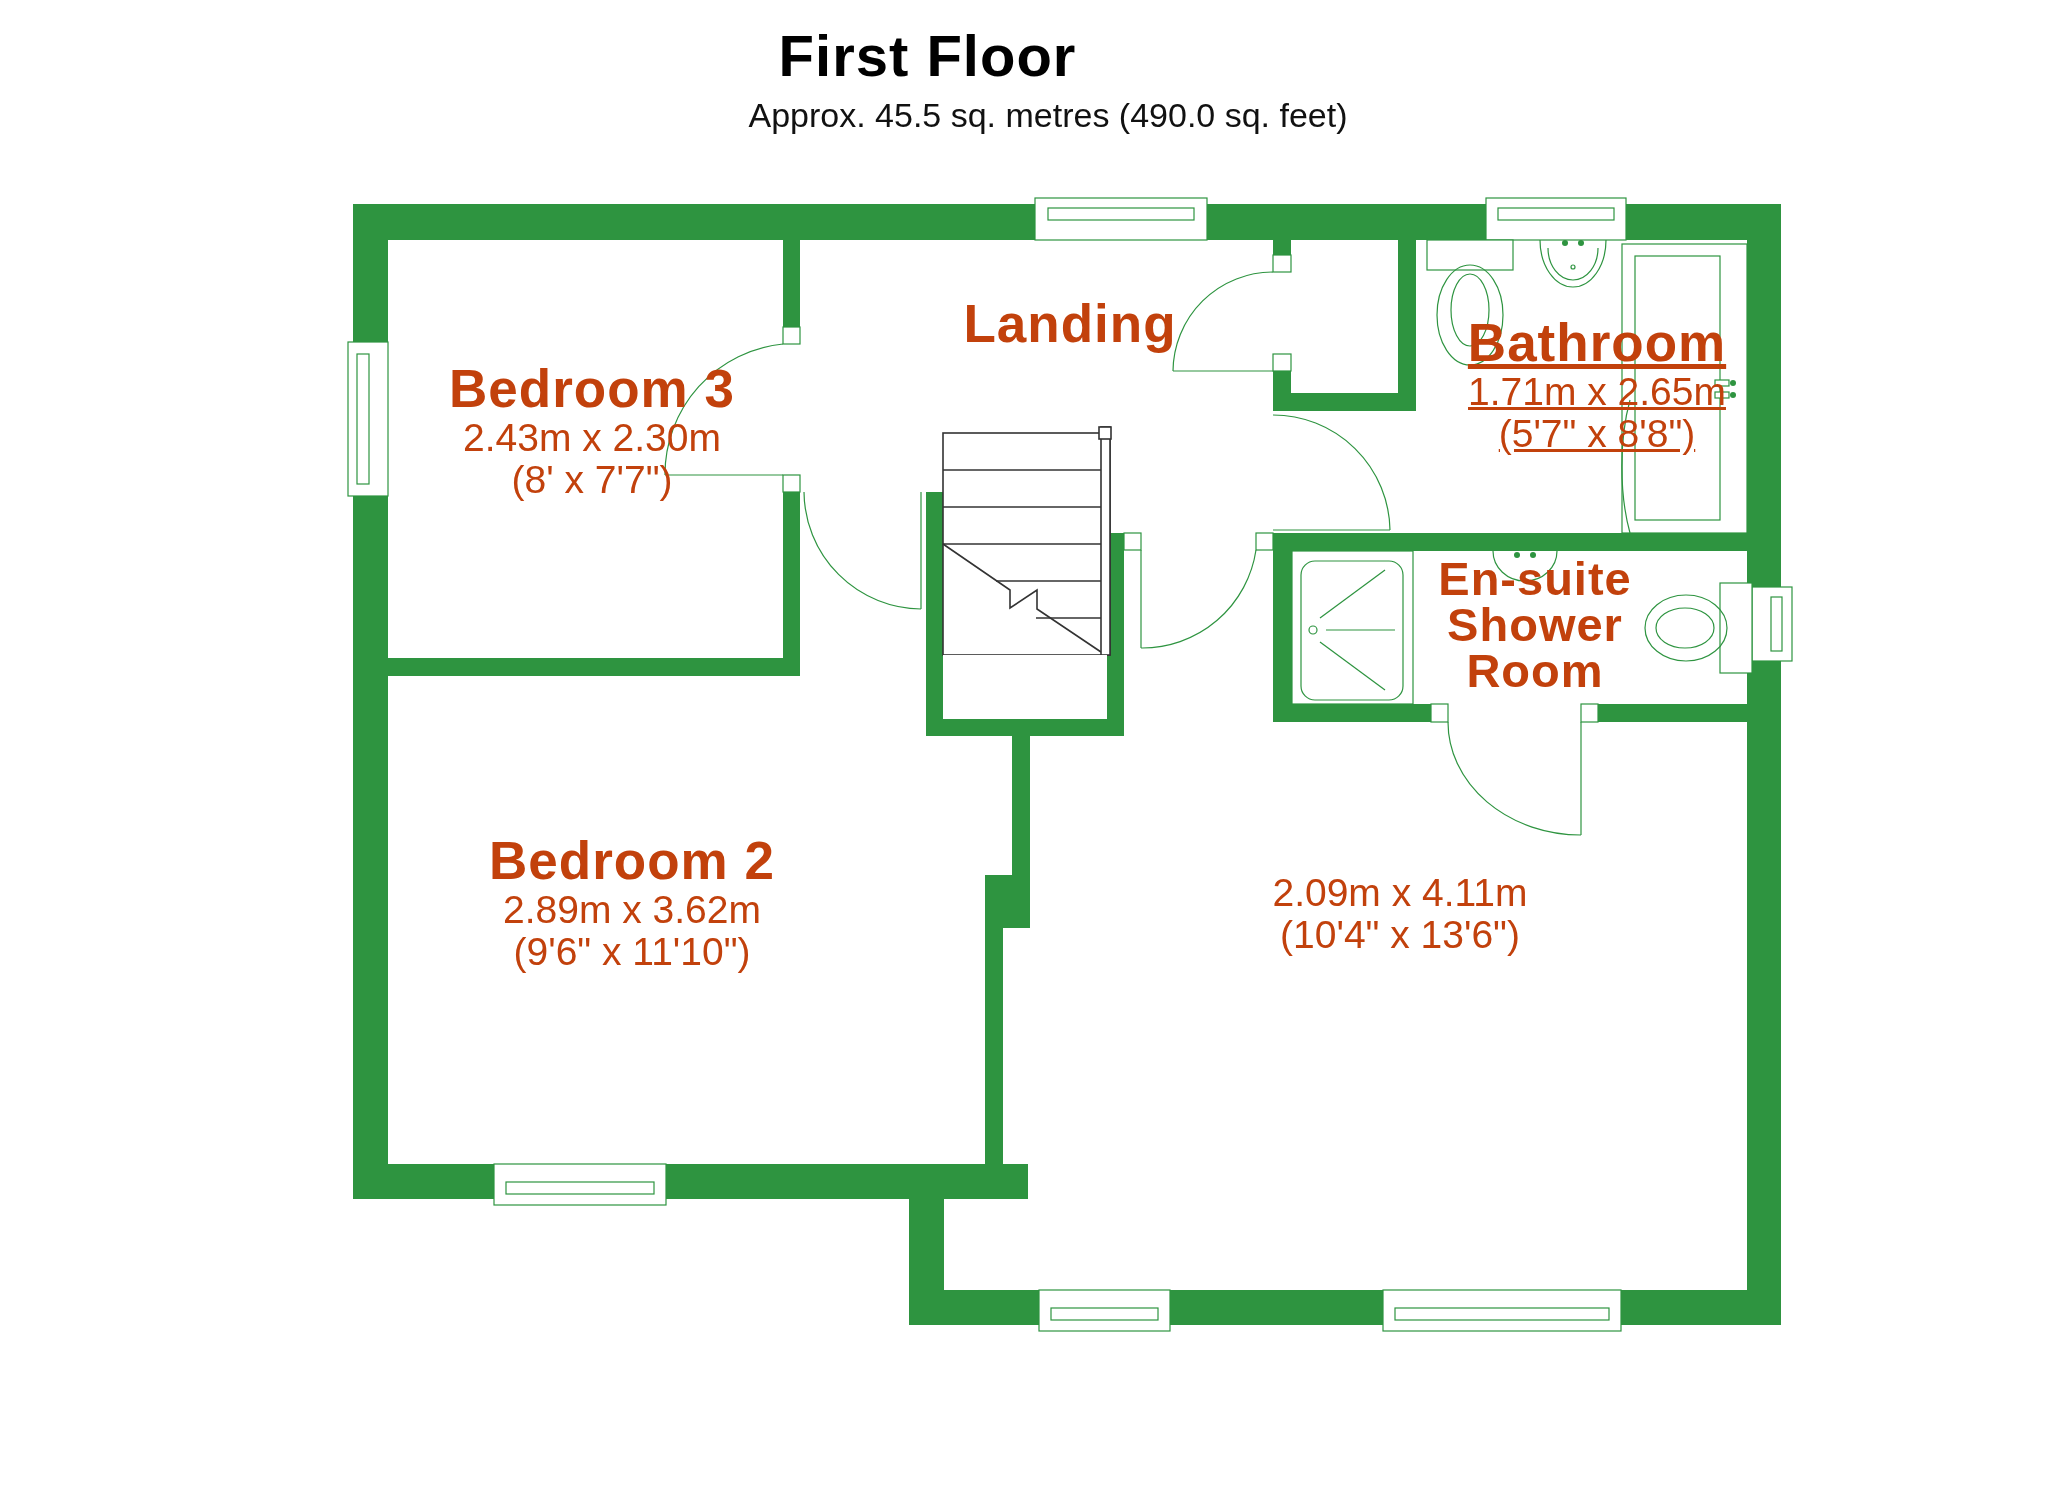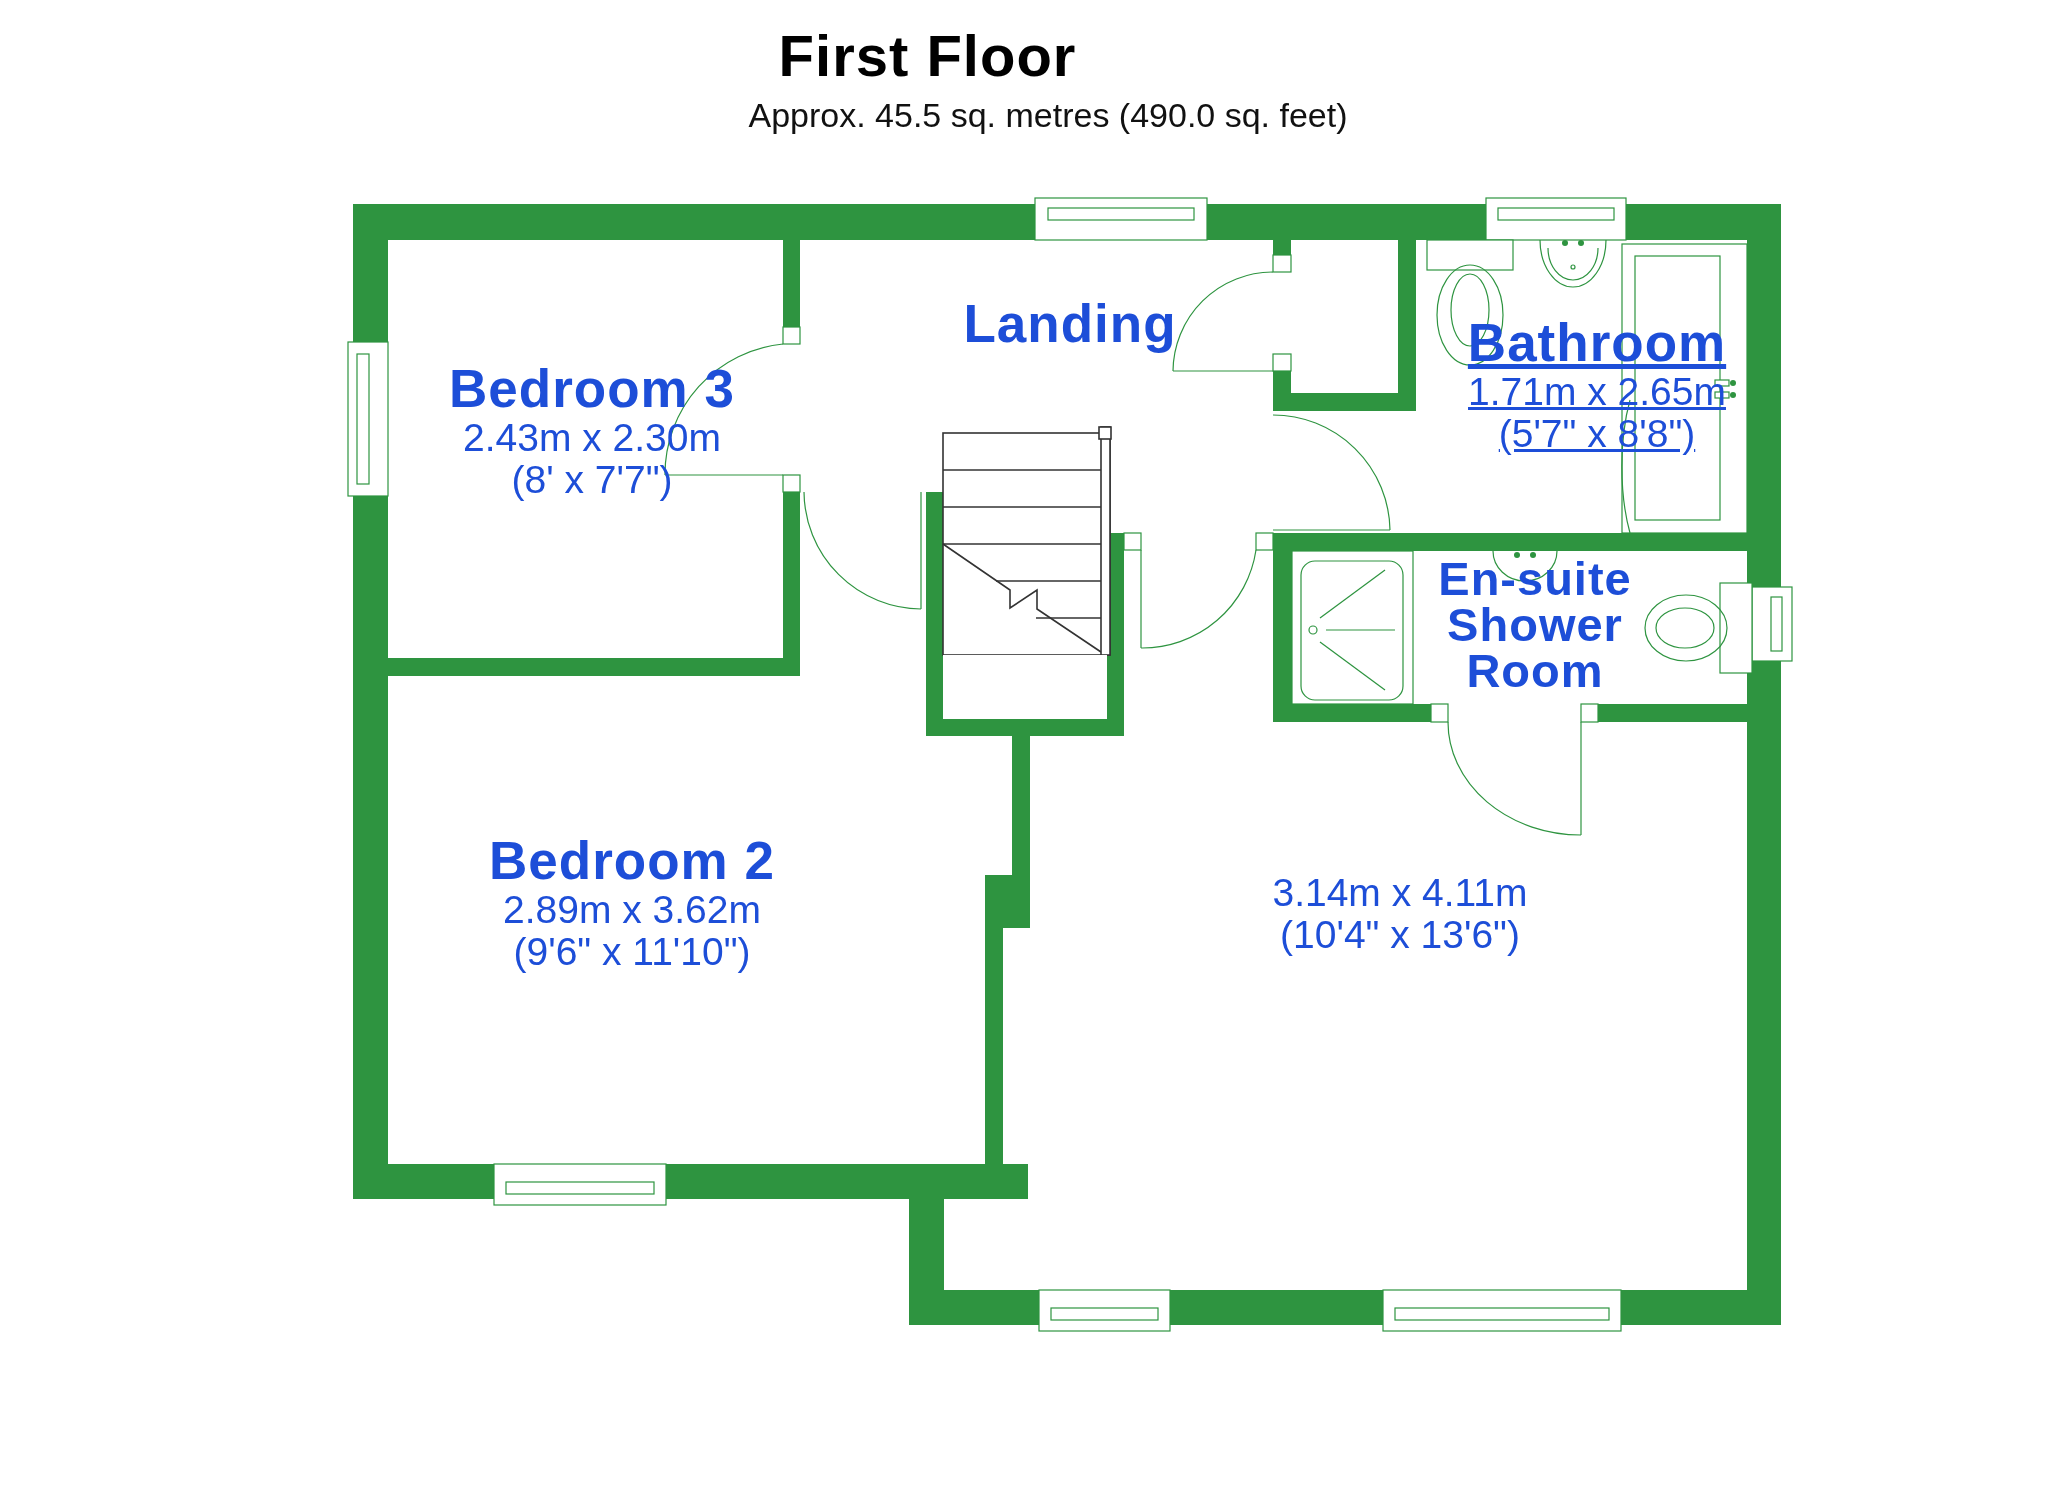--- a/index.html
+++ b/index.html
@@ -5,21 +5,21 @@
   html, body { margin: 0; padding: 0; background: #ffffff; }
   body { width: 2048px; height: 1489px; position: relative; overflow: hidden; font-family: "Liberation Sans", "DejaVu Sans", sans-serif; }
   .title { position: absolute; left: 0; width: 1855px; top: 22px; text-align: center; font-size: 58px; font-weight: bold; color: #000; letter-spacing: 1px; }
   .subtitle { position: absolute; left: 0; width: 2048px; top: 96px; text-align: center; font-size: 34px; color: #111; padding-left: 24px; }
   svg.plan { position: absolute; left: 0; top: 0; }
   .wall { fill: #2e9440; }
   .fix { fill: #ffffff; stroke: #2e9440; stroke-width: 1.2; }
   .fixn { fill: none; stroke: #2e9440; stroke-width: 1.2; }
   .stair { fill: #ffffff; stroke: #333; stroke-width: 1.6; }
   .stairl { stroke: #333; stroke-width: 1.6; fill: none; }
-  .lbl { position: absolute; text-align: center; color: #1d4ed8; white-space: nowrap; transform: translateX(-50%); line-height: 1.08; }
+  .lbl { position: absolute; text-align: center; color: #c2410c; white-space: nowrap; transform: translateX(-50%); line-height: 1.08; }
   .lbl .nm { font-weight: bold; font-size: 53px; display: block; letter-spacing: 1px; }
   .lbl .dm { font-size: 39px; display: block; }
 </style>
 </head>
 <body>
 
 <div class="title">First Floor</div>
 <div class="subtitle">Approx. 45.5 sq. metres (490.0 sq. feet)</div>
 
 <svg class="plan" width="2048" height="1489" viewBox="0 0 2048 1489">
@@ -208,15 +208,15 @@
   <span class="nm" style="font-size:47px;">Room</span>
 </div>
 
 <div class="lbl" style="left:632px; top:832px;">
   <span class="nm">Bedroom 2</span>
   <span class="dm">2.89m x 3.62m</span>
   <span class="dm">(9'6" x 11'10")</span>
 </div>
 
 <div class="lbl" style="left:1400px; top:872px;">
-  <span class="dm">3.14m x 4.11m</span>
+  <span class="dm">2.09m x 4.11m</span>
   <span class="dm">(10'4" x 13'6")</span>
 </div>
 
 </body></html>

